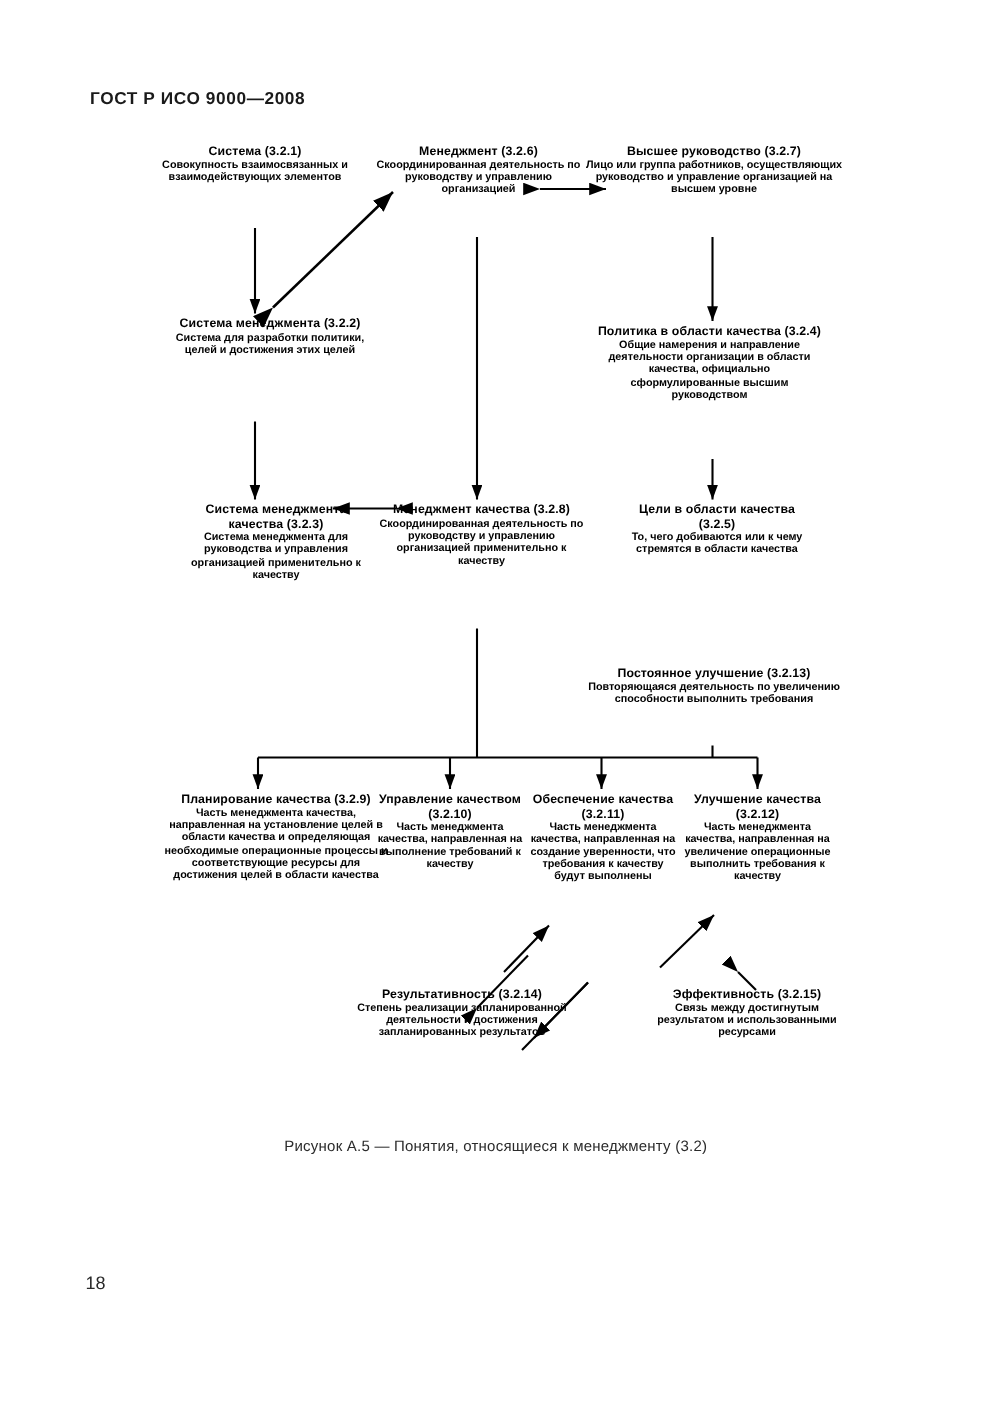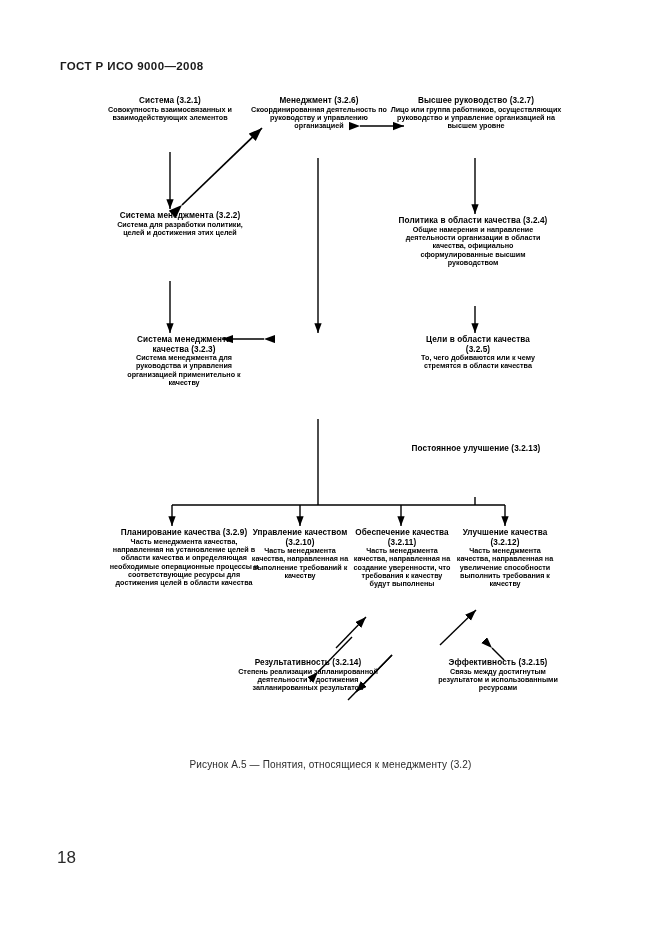--- a/index.html
+++ b/index.html
@@ -13,21 +13,21 @@
   }
   .page{position:absolute;left:0;top:0;width:661px;height:936px;}
 
   .doc-header{
     position:absolute;left:60px;top:60px;
     font-size:11.5px;font-weight:bold;letter-spacing:.4px;
     color:#1a1a1a;
   }
   .page-number{
     position:absolute;left:57px;top:848px;
-    font-size:17px;color:#2a2a2a;
+    font-size:12px;color:#2a2a2a;
   }
   .figure-caption{
     position:absolute;left:0;top:759px;width:661px;
     text-align:center;font-size:10px;color:#2b2b2b;letter-spacing:.15px;
   }
 
   
   .diagram{position:absolute;left:0;top:0;width:661px;height:800px;padding-left:32px;}
   .svg-layer{position:absolute;left:0;top:0;width:661px;height:800px;}
 
@@ -148,48 +148,53 @@
     <div class="node" id="n-qualitypolicy">
       <span class="ttl">Политика в области качества (3.2.4)</span>
       <span class="body">Общие намерения и направление деятельности организации в области качества, официально сформулированные высшим руководством</span>
     </div>
 
     <div class="node" id="n-qmsystem">
       <span class="ttl">Система менеджмента качества (3.2.3)</span>
       <span class="body">Система менеджмента для руководства и управления организацией применительно к качеству</span>
     </div>
 
+    <div class="node" id="n-qualitymgmt">
+      <span class="ttl">Менеджмент качества (3.2.8)</span>
+      <span class="body">Скоординированная деятельность по руководству и управлению организацией применительно к качеству</span>
+    </div>
 
     <div class="node" id="n-qualityobj">
       <span class="ttl">Цели в области качества (3.2.5)</span>
       <span class="body">То, чего добиваются или к чему стремятся в области качества</span>
     </div>
 
     <div class="node" id="n-continual">
       <span class="ttl">Постоянное улучшение (3.2.13)</span>
+      <span class="body">Повторяющаяся деятельность по увеличению способности выполнить требования</span>
     </div>
 
     <div class="node" id="n-qplanning">
       <span class="ttl">Планирование качества (3.2.9)</span>
       <span class="body">Часть менеджмента качества, направленная на установление целей в области качества и определяющая необходимые операционные процессы и соответствующие ресурсы для достижения целей в области качества</span>
     </div>
 
     <div class="node" id="n-qcontrol">
       <span class="ttl">Управление качеством (3.2.10)</span>
       <span class="body">Часть менеджмента качества, направленная на выполнение требований к качеству</span>
     </div>
 
     <div class="node" id="n-qassurance">
       <span class="ttl">Обеспечение качества (3.2.11)</span>
       <span class="body">Часть менеджмента качества, направленная на создание уверенности, что требования к качеству будут выполнены</span>
     </div>
 
     <div class="node" id="n-qimprove">
       <span class="ttl">Улучшение качества (3.2.12)</span>
-      <span class="body">Часть менеджмента качества, направленная на увеличение способности выполнить требования к качеству</span>
+      <span class="body">Часть менеджмента качества, направленная на увеличение операционные выполнить требования к качеству</span>
     </div>
 
     <div class="node" id="n-effectiveness">
       <span class="ttl">Результативность (3.2.14)</span>
       <span class="body">Степень реализации запланированной деятельности и достижения запланированных результатов</span>
     </div>
 
     <div class="node" id="n-efficiency">
       <span class="ttl">Эффективность (3.2.15)</span>
       <span class="body">Связь между достигнутым результатом и использованными ресурсами</span>

